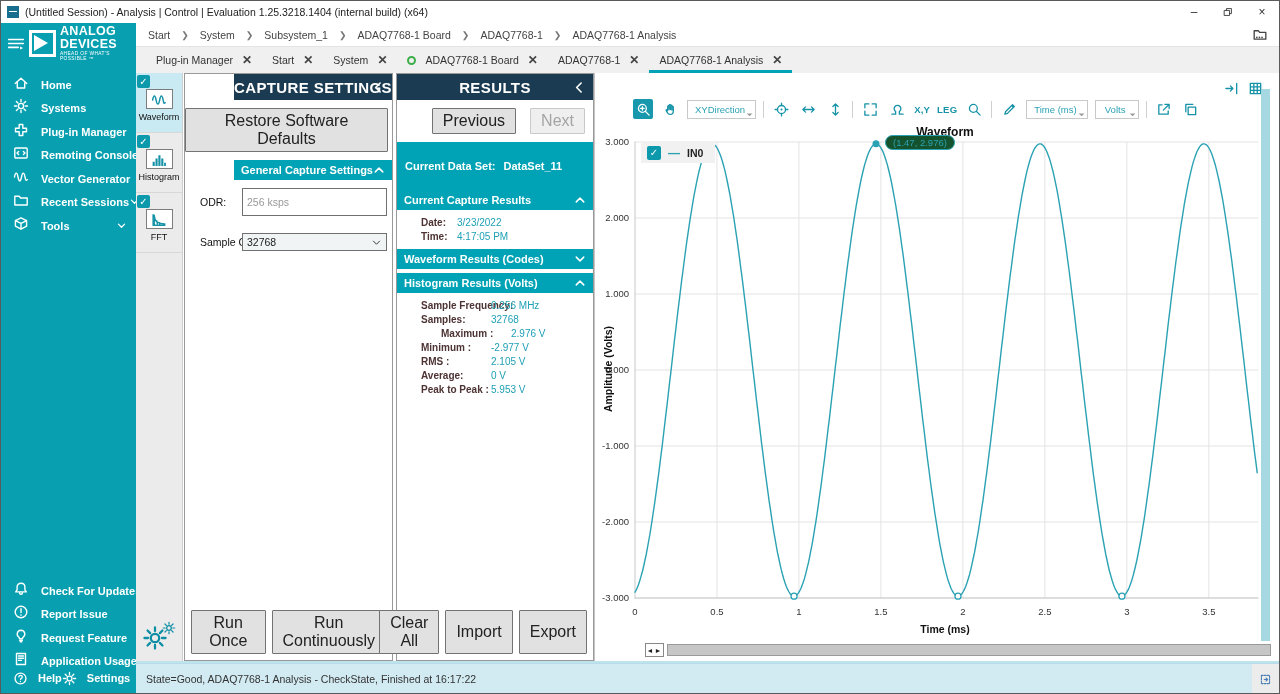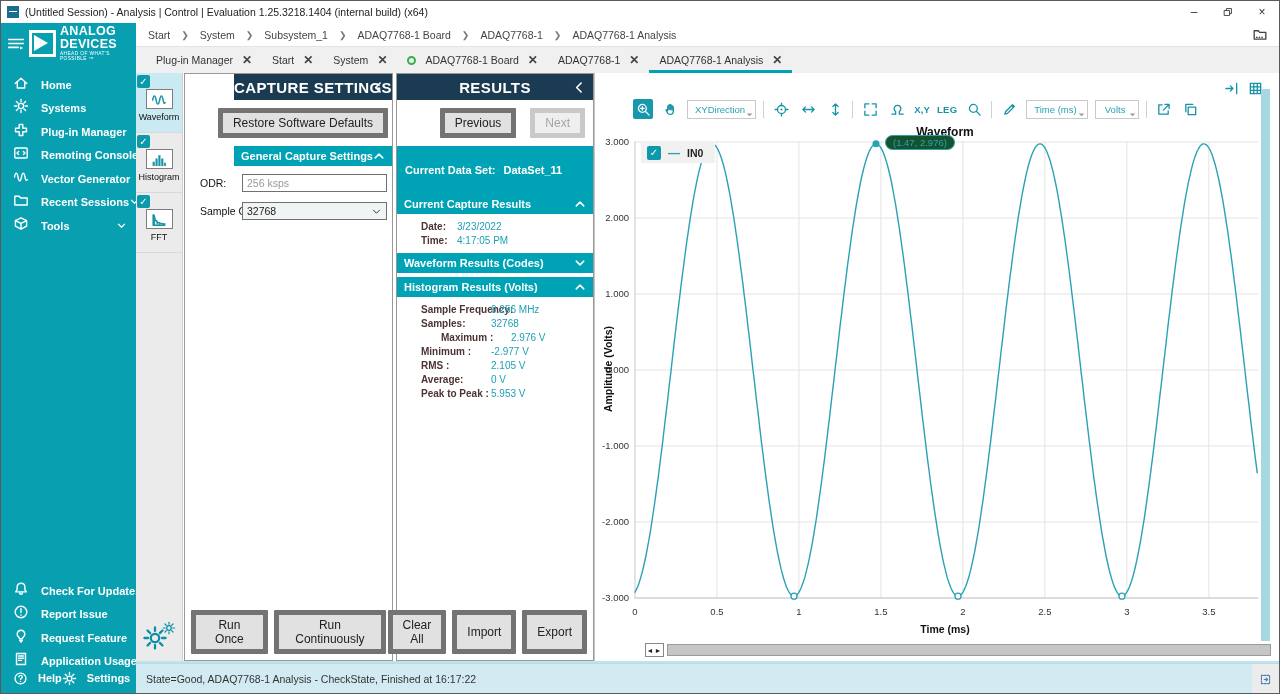--- a/index.html
+++ b/index.html
@@ -70,30 +70,30 @@
   .strip-gears .g-big { width:26px; height:26px; }
   .strip-gears .g-sm { width:14px; height:14px; margin-left:-6px; margin-top:-4px; }
 
   
   .panel { background:#fff; border:1px solid #999; display:flex; flex-direction:column; flex:0 0 auto; }
   .panel.capture { width:209px; margin-left:1px;align-items:flex-end; }
   .panel.results { width:198px; margin-left:3px; }
   .panel-head { height:26px; background:#1B3B52; color:#fff; display:flex; align-items:center; justify-content:center; position:relative; font-size:15px; font-weight:600; letter-spacing:.4px; flex:0 0 auto; }
   .panel-head .chev-l { position:absolute; right:7px; top:6px; width:13px; height:13px; }
   .panel-head .chev-l svg { width:13px; height:13px; }
-  .btn { background:#e1e1e1; border:5px solid #737373; font-size:12px; font-family:inherit; color:#222; padding:3px 10px; border-radius:1px; }
+  .btn { background:#e1e1e1; border:1px solid #737373; font-size:16px; font-family:inherit; color:#222; padding:3px 10px; border-radius:1px; }
   .btn:disabled,.btn.disabled { background:#efefef; color:#a5a5a5; border-color:#c9c9c9; }
   .restore-row { display:flex; justify-content:flex-end; padding:8px 4px 8px 0; }
   .sec-bar { height:20px; background:#00A3B5; color:#fff; display:flex; align-items:center; padding:0 7px; font-size:11px; font-weight:700; flex:0 0 auto; }
   .sec-bar .sec-chev { margin-left:auto; width:12px; height:12px; }
   .sec-bar .sec-chev svg { width:12px; height:12px; }
   .form-rows { padding:8px 5px 0 0; }
-  .form-row { display:flex; align-items:center; margin-bottom:10px; }
+  .form-row { display:flex; align-items:center; margin-bottom:17px; }
   .form-row .f-lbl { width:84px; text-align:left; padding-left:42px; font-size:10.5px; color:#111; white-space:nowrap; }
-  .f-input { flex:1 1 auto; height:18px; border:1px solid #707070; background:#fff; font-size:10.5px; color:#999; padding:0 4px; font-family:inherit; }
+  .f-input { flex:1 1 auto; height:28px; border:1px solid #707070; background:#fff; font-size:10.5px; color:#999; padding:0 4px; font-family:inherit; }
   .f-select { flex:1 1 auto; height:18px; border:1px solid #707070; background:#f0f4f5; font-size:10.5px; color:#222; display:flex; align-items:center; padding:0 4px; }
   .f-select .dd-chev { margin-left:auto; width:11px; height:11px; color:#333; }
   .f-select .dd-chev svg { width:11px; height:11px; }
   .panel-fill { flex:1 1 auto; }
   .panel-foot { display:flex; justify-content:flex-end; gap:6px; padding:5px 6px 6px 6px; }
 
   .prevnext-row { display:flex; justify-content:flex-end; gap:14px; padding:8px 8px 8px 0; }
   .dataset-bar { background:#00A3B5; color:#fff; font-size:11px; font-weight:700; padding:18px 8px; display:flex; gap:8px; flex:0 0 auto; }
   .res-rows { padding:5px 0 6px 0; }
   .r-row { display:flex; padding:1.5px 0 1.5px 24px; font-size:10px; }

